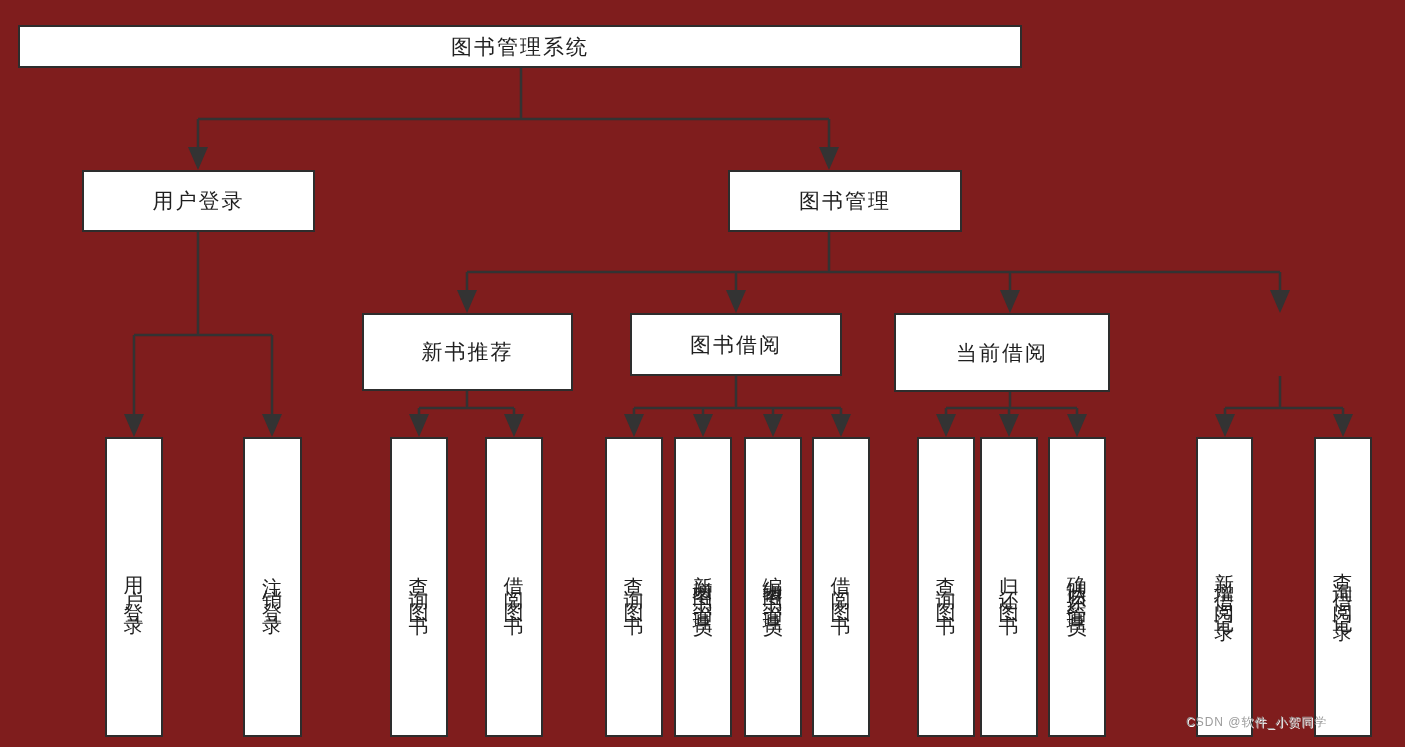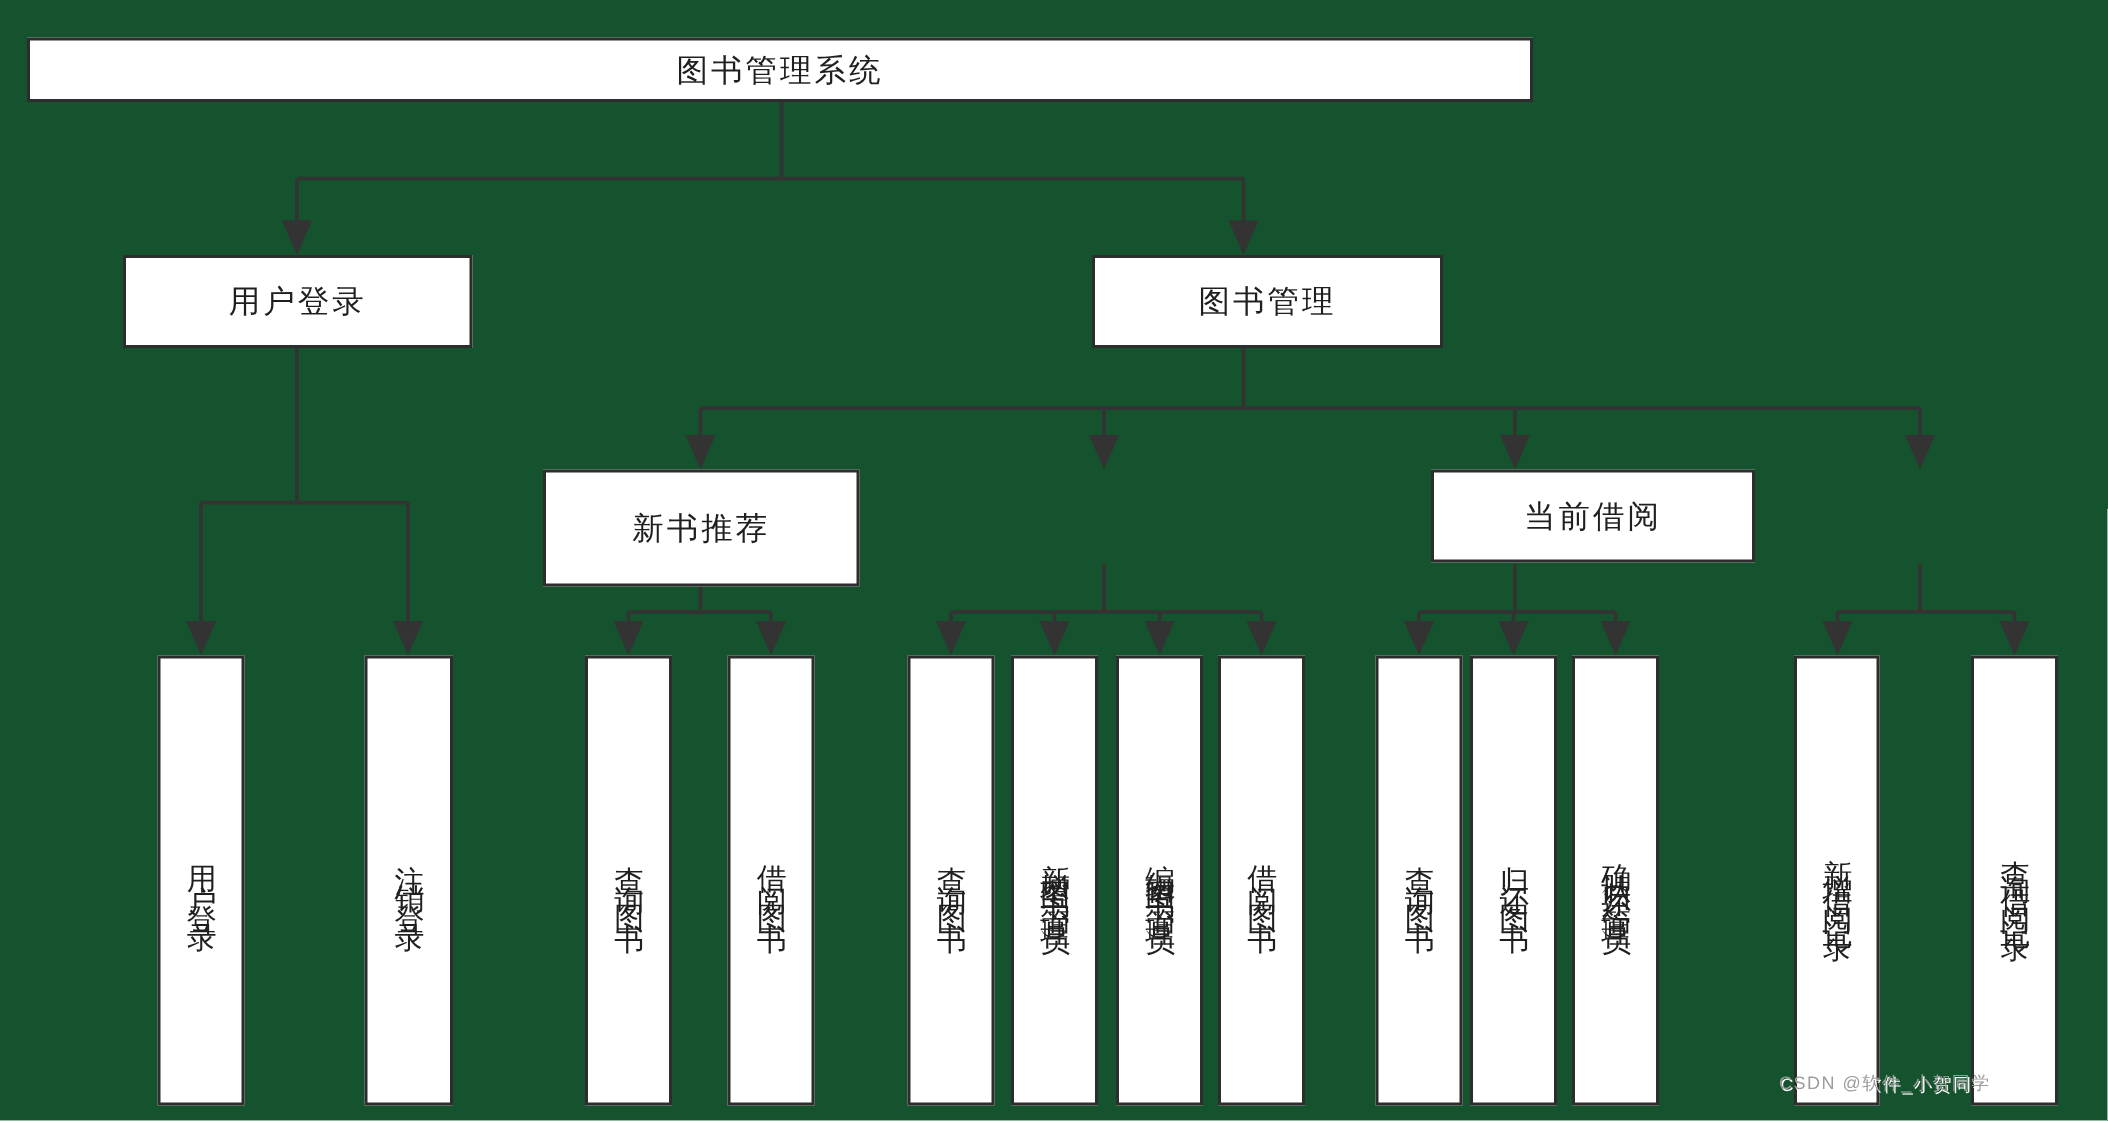--- a/index.html
+++ b/index.html
@@ -1,17 +1,17 @@
 <!DOCTYPE html>
 <html><head>
 <meta charset="utf-8">
 <style>
   html,body{margin:0;padding:0;background:#ffffff;}
   #stage{
-    position:relative;width:1405px;height:747px;background:#14532d;overflow:hidden;
+    position:relative;width:1405px;height:747px;background:#7f1d1d;overflow:hidden;
     font-family:"Liberation Sans","DejaVu Sans",sans-serif;
   }
   #connectors{position:absolute;left:0;top:0;z-index:1;}
   .box{
     position:absolute;box-sizing:border-box;background:#ffffff;
     border:2px solid #2d2d2d;display:flex;align-items:center;justify-content:center;
     color:#1f1f1f;z-index:2;
   }
   .h-label{font-size:21px;letter-spacing:2px;white-space:nowrap;}
   .leaf .v-label{
@@ -70,21 +70,24 @@
   <div class="box" style="left:82px;top:170px;width:233px;height:62px;">
     <span class="h-label">用户登录</span>
   </div>
   <div class="box" style="left:728px;top:170px;width:234px;height:62px;">
     <span class="h-label">图书管理</span>
   </div>
 
   <div class="box" style="left:362px;top:313px;width:211px;height:78px;">
     <span class="h-label">新书推荐</span>
   </div>
-  <div class="box" style="left:954px;top:313px;width:216px;height:62px;">
+  <div class="box" style="left:630px;top:313px;width:212px;height:63px;">
+    <span class="h-label">图书借阅</span>
+  </div>
+  <div class="box" style="left:894px;top:313px;width:216px;height:79px;">
     <span class="h-label">当前借阅</span>
   </div>
 
   <div class="box leaf" style="left:105px;top:437px;width:58px;height:300px;">
     <span class="v-label sp-l">用户登录</span>
   </div>
   <div class="box leaf" style="left:243px;top:437px;width:59px;height:300px;">
     <span class="v-label sp-l">注销登录</span>
   </div>
   <div class="box leaf" style="left:390px;top:437px;width:58px;height:300px;">

